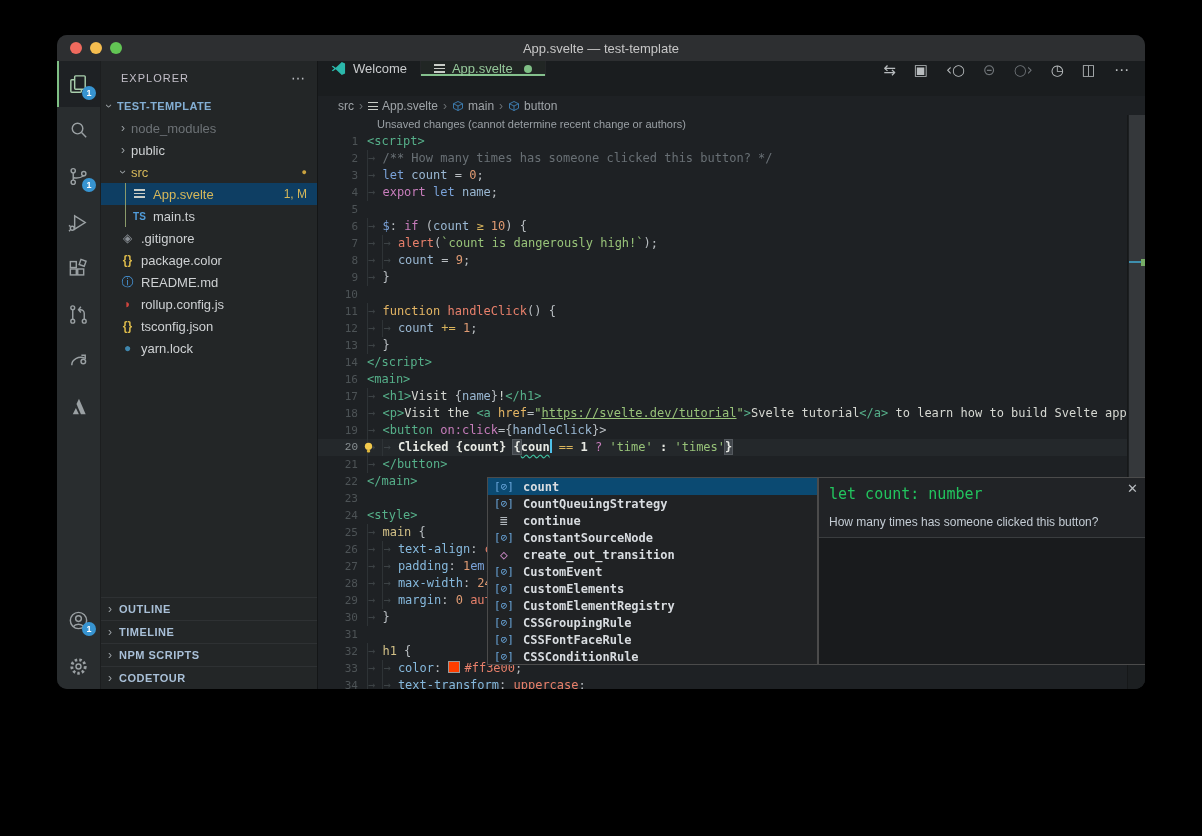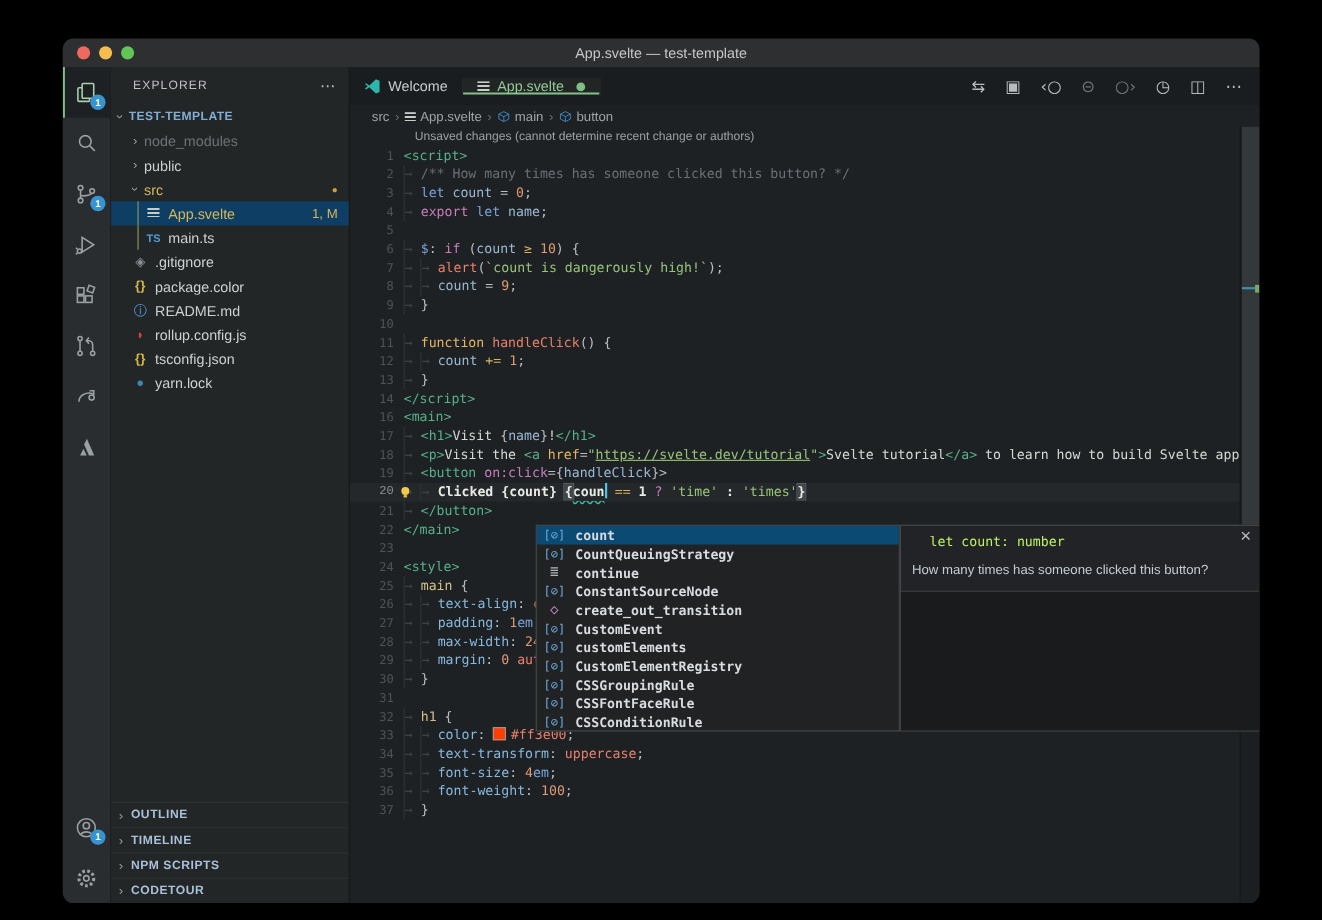--- a/index.html
+++ b/index.html
@@ -1,18 +1,18 @@
 <!DOCTYPE html>
 <html><head>
 <meta charset="utf-8">
 <style>
   html,body{margin:0;padding:0;background:#000;width:1202px;height:836px;overflow:hidden;
     font-family:"Liberation Sans",sans-serif;}
   .screen{position:relative;width:1202px;height:836px;background:#000;}
-  .window{position:absolute;left:57px;top:35px;width:1088px;height:786px;border-radius:10px;
+  .window{position:absolute;left:57px;top:35px;width:1088px;height:654px;border-radius:10px;
     overflow:hidden;background:#1e2124;box-shadow:0 22px 70px rgba(0,0,0,.6);display:flex;flex-direction:column;}
   
   .titlebar{height:26px;background:#2d2f31;display:flex;align-items:center;position:relative;flex:none;}
   .lights{display:flex;gap:8px;padding-left:13px;}
   .tl{width:12px;height:12px;border-radius:50%;display:inline-block;}
   .tl.r{background:#ef6a5e}.tl.y{background:#f5bd4f}.tl.g{background:#62c554}
   .wtitle{position:absolute;left:0;right:0;text-align:center;font-size:13px;color:#c7c7c7;}
   
   .wbody{flex:1;display:flex;min-height:0;}
   
@@ -42,21 +42,21 @@
   .row.guide::before{content:"";position:absolute;left:24px;top:0;bottom:0;width:1px;background:#8a9a6a;}
   .ts-ic{color:#519ddb;font-weight:bold;font-size:10px;}
   .sv-lines{display:inline-block;width:11px;height:9px;
     background:repeating-linear-gradient(#c8ccc6 0 1.5px,transparent 1.5px 3.6px);}
   .sb-sections{position:absolute;bottom:0;left:0;right:0;}
   .sb-sec{height:22px;display:flex;align-items:center;border-top:1px solid #2e3133;cursor:pointer;}
   .sb-sec .chev{width:18px;text-align:center;color:#9aa0a3;font-size:12px;}
   .sb-sec .nm{font-size:11px;font-weight:bold;letter-spacing:.5px;color:#a9c0d8;}
   
   .egroup{flex:1;display:flex;flex-direction:column;min-width:0;}
-  .tabbar{height:35px;background:#1a1d1f;display:flex;align-items:center;flex:none;}
+  .tabbar{height:35px;background:#1a1d1f;display:flex;align-items:flex-start;flex:none;}
   .tab{display:flex;align-items:center;gap:7px;padding:0 13px;font-size:13px;color:#c9cbcd;
     border-right:1px solid #252729;cursor:pointer;position:relative;}
   .tab.active{background:#212624;color:#95c89a;box-shadow:inset 0 -2px 0 #85c08d;}
   .tab .dot{width:8px;height:8px;border-radius:50%;background:#7fbf85;margin-left:4px;}
   .ed-actions{margin-left:auto;display:flex;align-items:center;gap:18px;padding-right:16px;}
   .ed-act{color:#b8bcbe;font-size:15px;cursor:pointer;font-family:"DejaVu Sans",sans-serif;}
   .ed-act.dim{color:#6f7478;}
   .bcrumbs{height:19px;background:#1e2124;display:flex;align-items:center;padding-left:20px;
     font-size:12px;color:#9fa4a8;gap:5px;flex:none;}
   .bc-sep{color:#6a6f73;}
@@ -93,21 +93,21 @@
   .suggest{position:absolute;left:169px;top:362px;width:331px;height:188px;background:#202224;
     border:1px solid #4b4b4b;box-sizing:border-box;z-index:6;}
   .sg-row{height:17px;display:flex;align-items:center;font-size:12px;font-weight:bold;color:#d8dce0;
     padding:0 4px;gap:7px;cursor:pointer;white-space:nowrap;}
   .sg-row.sel{background:#0b4a72;}
   .si{width:24px;flex:none;text-align:center;font-weight:normal;font-size:11px;}
   .si.v{color:#6aa7dc}.si.k{color:#b0b6bb;font-size:13px}.si.m{color:#c586c0;font-size:13px}
   .sdetails{position:absolute;left:500px;top:362px;width:329px;height:188px;background:#212326;
     border:1px solid #4b4b4b;box-sizing:border-box;z-index:6;display:flex;flex-direction:column;}
   .sd-top{height:59px;border-bottom:1px solid #3a3d3f;position:relative;flex:none;}
-  .sd-sig{font-family:"DejaVu Sans Mono",monospace;font-size:12px;color:#bef264;padding:7px 26px 0;}
+  .sd-sig{font-family:"DejaVu Sans Mono",monospace;font-size:15px;color:#22c55e;padding:7px 10px 0;}
   .sd-doc{font-family:"Liberation Sans",sans-serif;font-size:12px;color:#c4ccd4;padding:12px 10px 0;}
   .sd-close{position:absolute;top:3px;right:8px;color:#b9bdc1;font-size:13px;cursor:pointer;font-family:"DejaVu Sans",sans-serif;}
   .sd-rest{flex:1;background:#191b1d;}
 </style>
 </head>
 <body>
 
 <div class="screen">
   <div class="window">
 

